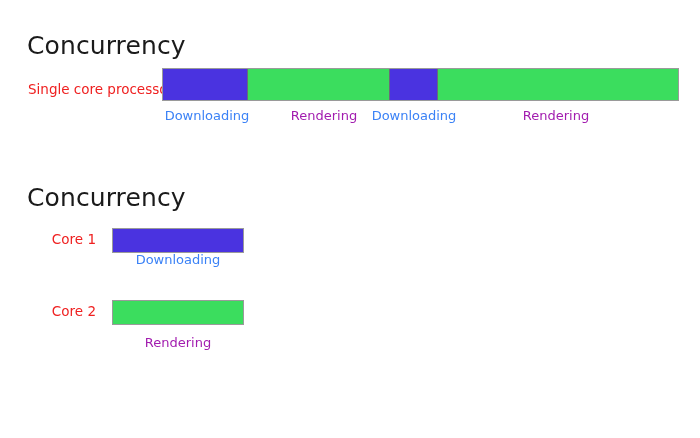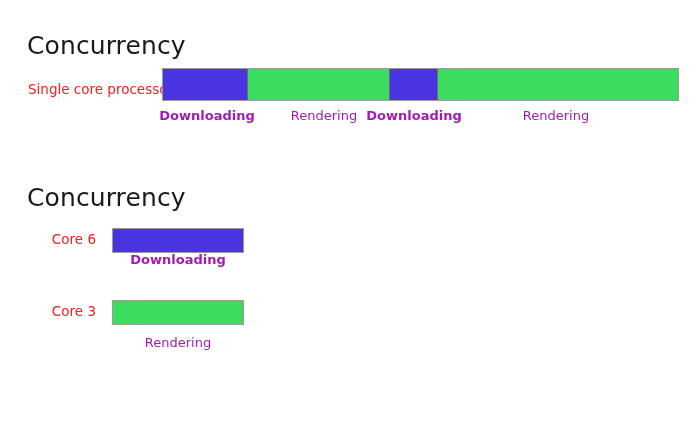--- a/index.html
+++ b/index.html
@@ -82,21 +82,21 @@
     background: #3bdd5e;
   }
 
   
   .caption {
     position: absolute;
     font-size: 13px;
     white-space: nowrap;
     text-align: center;
   }
-  .caption-download { color: #a21caf; font-weight: bold; }
+  .caption-download { color: #3b82f6; }
   .caption-render   { color: #a21caf; }
 
   #caption-c-0 { left: 138px; top: 108px; width: 138px; }
   #caption-c-1 { left: 255px; top: 108px; width: 138px; }
   #caption-c-2 { left: 345px; top: 108px; width: 138px; }
   #caption-c-3 { left: 487px; top: 108px; width: 138px; }
 
   #caption-core-1 { left: 109px; top: 252px; width: 138px; }
   #caption-core-2 { left: 109px; top: 335px; width: 138px; }
 </style>
@@ -116,25 +116,25 @@
     <div class="seg seg-render" style="width:242px"></div>
   </div>
 
   <div class="caption caption-download" id="caption-c-0">Downloading</div>
   <div class="caption caption-render" id="caption-c-1">Rendering</div>
   <div class="caption caption-download" id="caption-c-2">Downloading</div>
   <div class="caption caption-render" id="caption-c-3">Rendering</div>
 
   <div class="heading" id="heading-parallelism">Concurrency</div>
 
-  <div class="row-label" id="label-core-1">Core 6</div>
+  <div class="row-label" id="label-core-1">Core 1</div>
 
   <div class="bar" id="bar-core-1"></div>
 
   <div class="caption caption-download" id="caption-core-1">Downloading</div>
 
-  <div class="row-label" id="label-core-2">Core 3</div>
+  <div class="row-label" id="label-core-2">Core 2</div>
 
   <div class="bar" id="bar-core-2"></div>
 
   <div class="caption caption-render" id="caption-core-2">Rendering</div>
 
 </div>
 
 </body></html>

